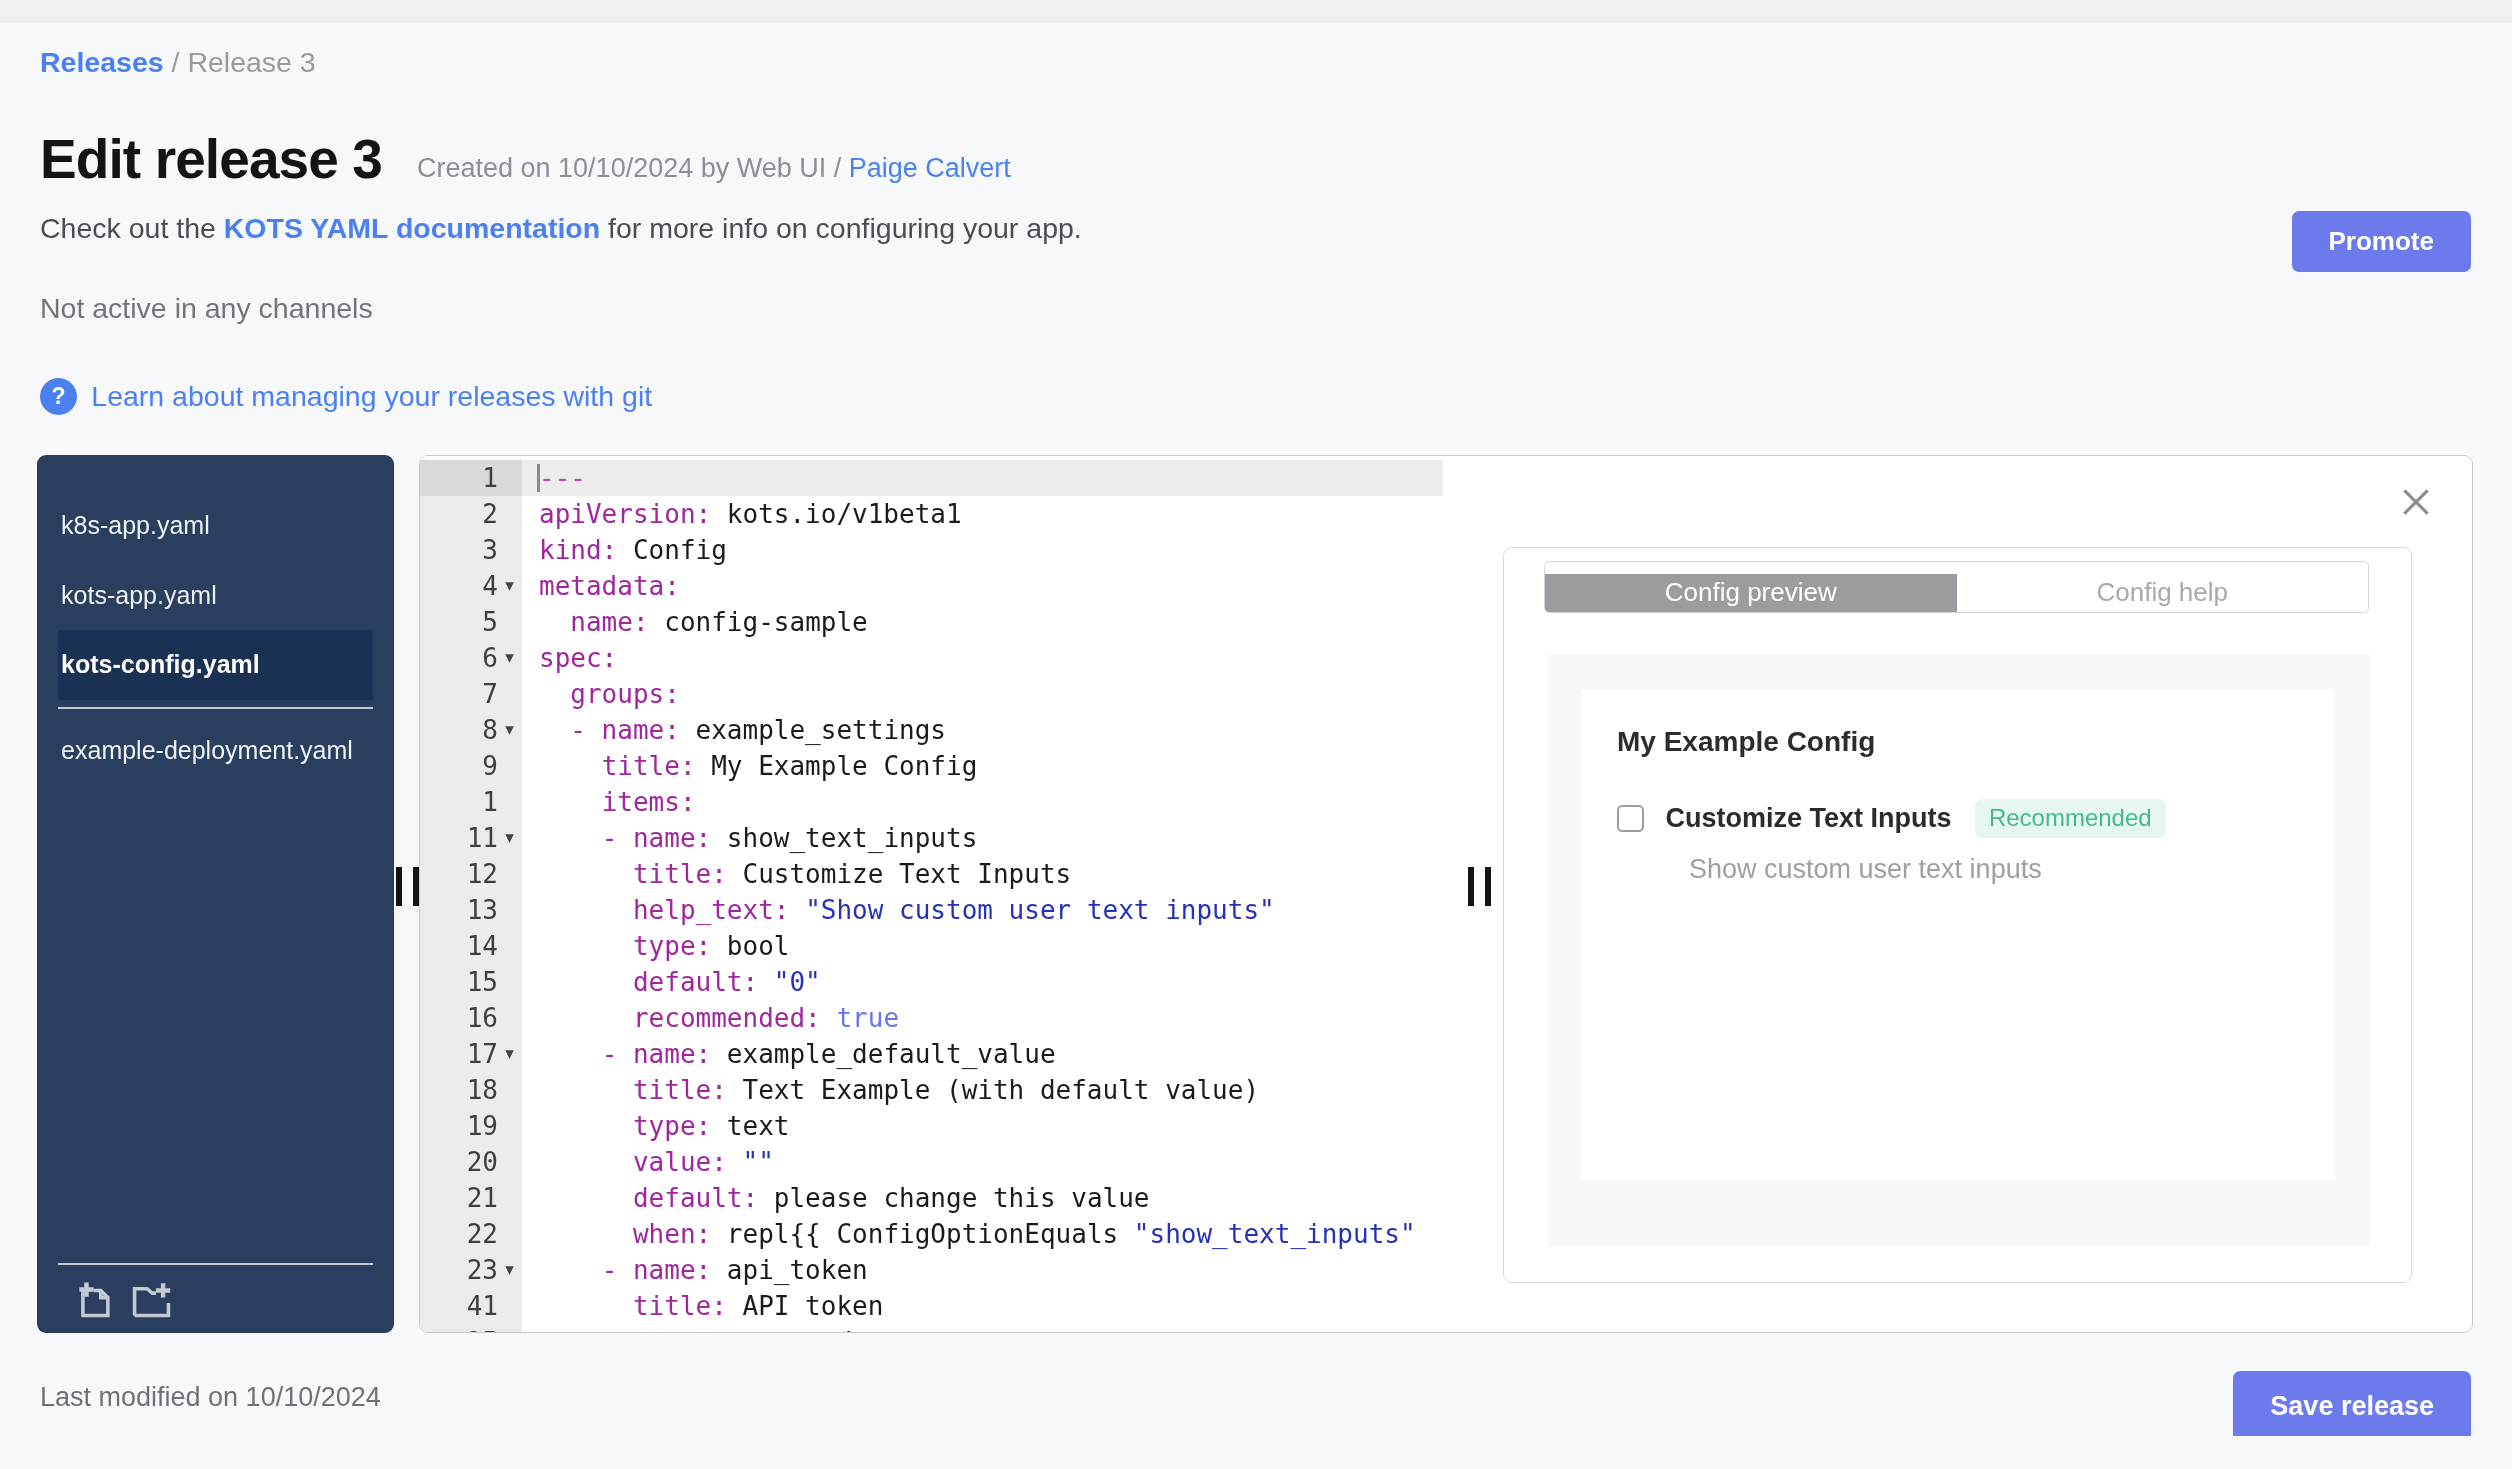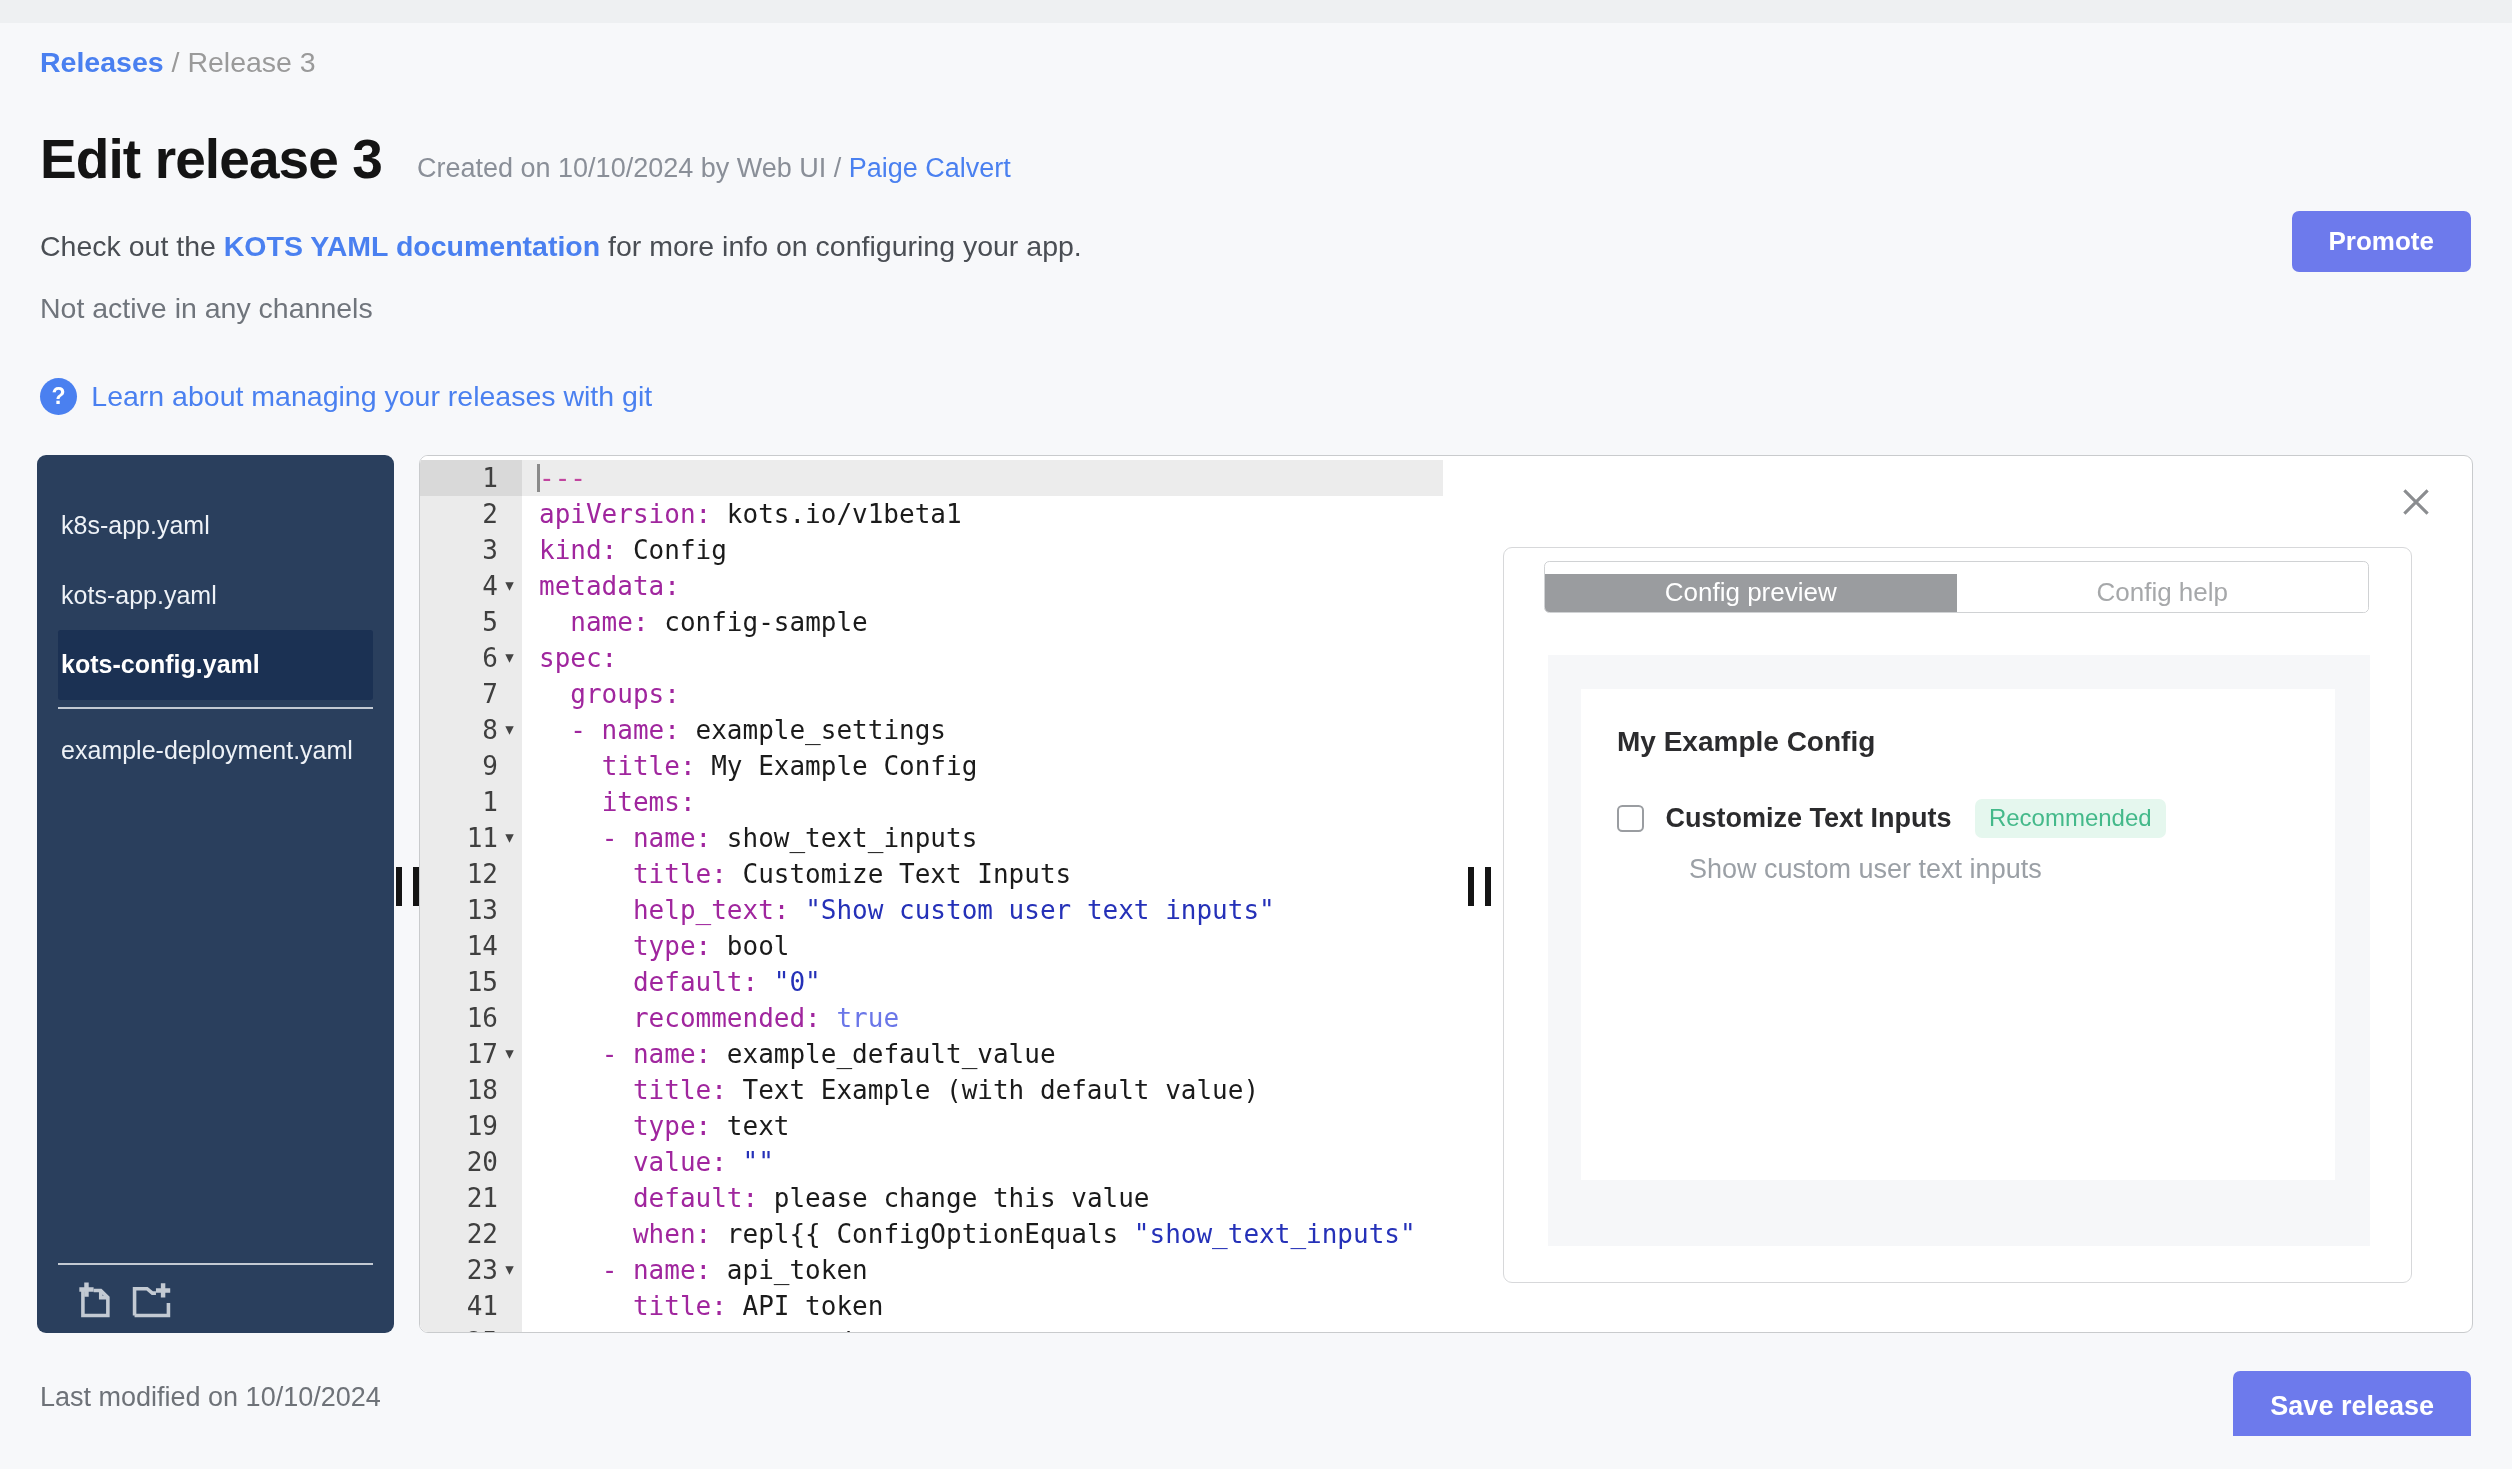--- a/index.html
+++ b/index.html
@@ -18,21 +18,21 @@
   body{font-family:"Liberation Sans",sans-serif;background:#f7f8fa;}
   .page{position:relative;width:2512px;height:1436px;background:#f7f8fa;overflow:hidden;}
   .topstrip{position:absolute;left:0;top:0;width:100%;height:23px;background:#eef0f2;}
 
   
   .breadcrumb{position:absolute;left:40px;top:46px;font-size:28.5px;color:#9a9a9a;}
   .breadcrumb a{color:var(--link-blue);text-decoration:none;font-weight:bold;cursor:pointer;}
   .page-title{position:absolute;left:40px;top:127px;font-size:55px;font-weight:bold;color:#141414;letter-spacing:-0.9px;}
   .created-line{position:absolute;left:417px;top:153px;font-size:27px;color:#8a8f98;}
   .created-line .author{color:var(--link-blue);cursor:pointer;}
-  .doc-line{position:absolute;left:40px;top:230px;font-size:28.5px;color:#4a4e54;}
+  .doc-line{position:absolute;left:40px;top:212px;font-size:28.5px;color:#4a4e54;}
   .doc-line .link{color:var(--link-blue);font-weight:bold;cursor:pointer;}
   .channel-status{position:absolute;left:40px;top:292px;font-size:28.5px;color:#70757c;}
   .git-help{position:absolute;left:40px;top:378px;display:flex;align-items:center;gap:14.3px;cursor:pointer;}
   .q-icon{width:37px;height:37px;border-radius:50%;background:var(--link-blue);color:#fff;font-size:23px;font-weight:bold;display:flex;align-items:center;justify-content:center;}
   .git-help .label{font-size:28.5px;color:var(--link-blue);}
   .btn{background:var(--primary-button);color:#fff;border:none;border-radius:7.1px;font-family:"Liberation Sans",sans-serif;font-weight:bold;cursor:pointer;}
   .promote-btn{position:absolute;right:41px;top:211px;height:61px;padding:0 37px;font-size:26px;}
 
   
   .sidebar{position:absolute;left:37px;top:455px;width:357px;height:878px;background:var(--sidebar-bg);border-radius:9px;color:#eef2f7;}

